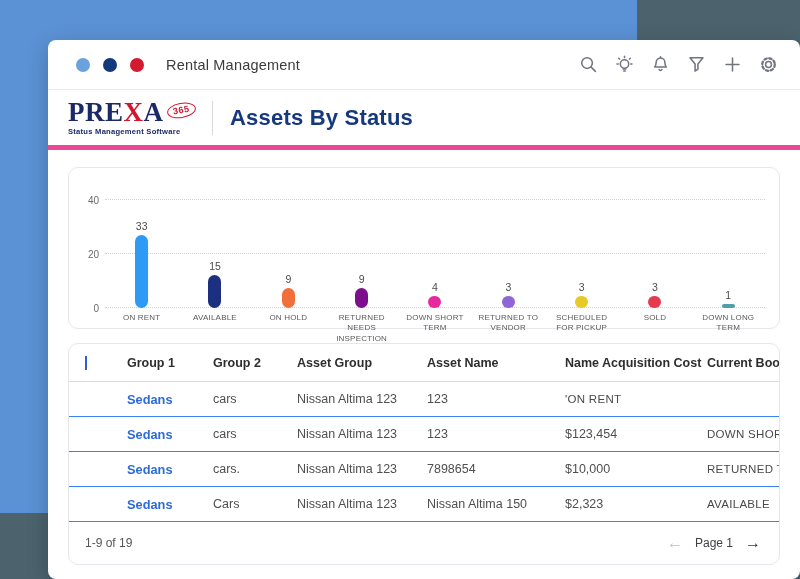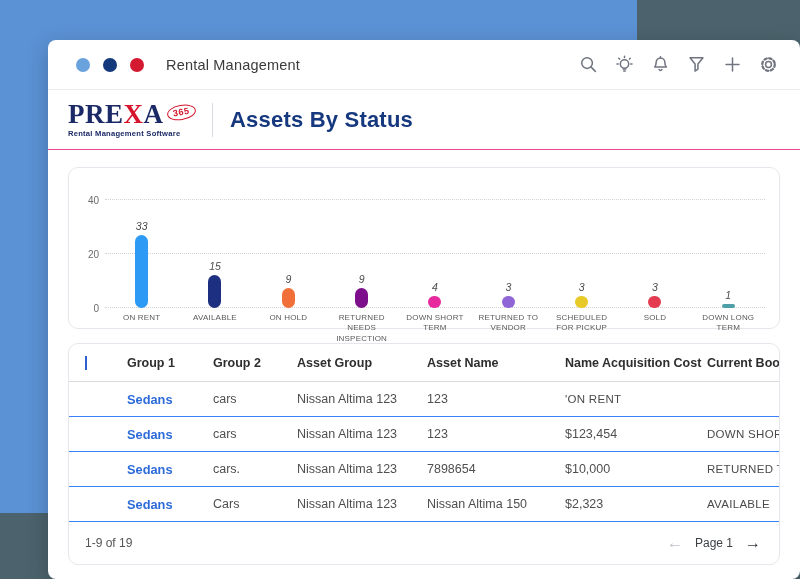--- a/index.html
+++ b/index.html
@@ -22,40 +22,40 @@
   
   .win-header { height:50px; display:flex; align-items:center; padding:0 22px 0 28px; border-bottom:1px solid #e9ebee; }
   .dots { display:flex; gap:13px; align-items:center; }
   .dot { width:14px; height:14px; border-radius:50%; }
   .win-title { margin-left:22px; font-size:14.5px; font-weight:500; color:#3b3b3b; letter-spacing:.2px; }
   .toolbar { margin-left:auto; display:flex; gap:17px; align-items:center; }
   .tb-icon { width:19px; height:19px; display:inline-flex; cursor:pointer; }
   .tb-icon svg { width:100%; height:100%; stroke:#70747f; stroke-width:1.6; fill:none; stroke-linecap:round; stroke-linejoin:round; }
 
   
-  .brand-row { height:60px; display:flex; align-items:center; padding:0 20px; border-bottom:1px solid #ec4899; }
+  .brand-row { height:60px; display:flex; align-items:center; padding:0 20px; border-bottom:5px solid #ec4899; }
   .logo { display:flex; flex-direction:column; line-height:1; }
   .logo-main { font-family:"Liberation Serif", serif; font-weight:700; font-size:27px; color:#1b2a66; letter-spacing:.5px; display:flex; align-items:flex-start; }
   .logo-x { color:#d6152c; }
   .logo-badge { font-size:9px; font-weight:700; color:#d6152c; border:1.5px solid #d6152c; border-radius:50%; padding:2px 5px; transform:rotate(-10deg); margin-left:3px; margin-top:4px; font-family:"Liberation Sans", sans-serif; }
   .logo-tag { font-size:7.6px; font-weight:700; color:#1b2a66; letter-spacing:.25px; margin-top:2px; }
   .v-divider { width:1px; height:34px; background:#d7dade; margin:0 17px; }
   .page-title { font-size:22px; font-weight:700; color:#16387e; letter-spacing:.2px; }
 
   
   .content { padding:17px 20px 0 20px; }
 
   .chart-panel {
     border:1px solid #e4e7eb; border-radius:10px; height:162px;
     padding:10px 14px 0 8px;
   }
   .chart { display:flex; }
   .y-axis { width:28px; position:relative; height:130px; flex:none; }
   .y-tick { position:absolute; right:6px; font-size:10px; color:#6b6b6b; transform:translateY(50%); }
-  .plot { flex:1; position:relative; height:130px;font-style:italic; }
+  .plot { flex:1; position:relative; height:130px; }
   .gridline { position:absolute; left:0; right:0; border-top:1.5px dotted #d2d2d2; }
   .slots { position:absolute; inset:0; display:flex; }
   .slot { flex:1; display:flex; flex-direction:column; align-items:center; justify-content:flex-end; }
   .bar-value { font-size:10.5px; color:#4d4d4d; margin-bottom:3px; }
   .bar { width:13px; }
   .x-labels { display:flex; margin-left:28px; padding-top:5px; }
   .x-label { flex:1; text-align:center; font-size:8px; color:#5a5a5a; line-height:1.3; letter-spacing:.2px; padding:0 4px; }
 
   
   .table-panel { border:1px solid #e4e7eb; border-radius:10px; margin-top:14px; overflow:hidden; }
@@ -131,21 +131,21 @@
   </div>
 
   <div class="brand-row">
     <div class="logo">
       <div class="logo-main">
         <span>PRE</span>
           <span class="logo-x">X</span>
           <span>A</span>
         <span class="logo-badge">365</span>
       </div>
-      <span class="logo-tag">Rental Management Software</span>
+      <span class="logo-tag">Status Management Software</span>
     </div>
     <div class="v-divider"></div>
     <span class="page-title">Assets By Status</span>
   </div>
 
   <div class="content">
 
     <div class="chart-panel">
       <div class="chart">
         <div class="y-axis" id="y-axis">

